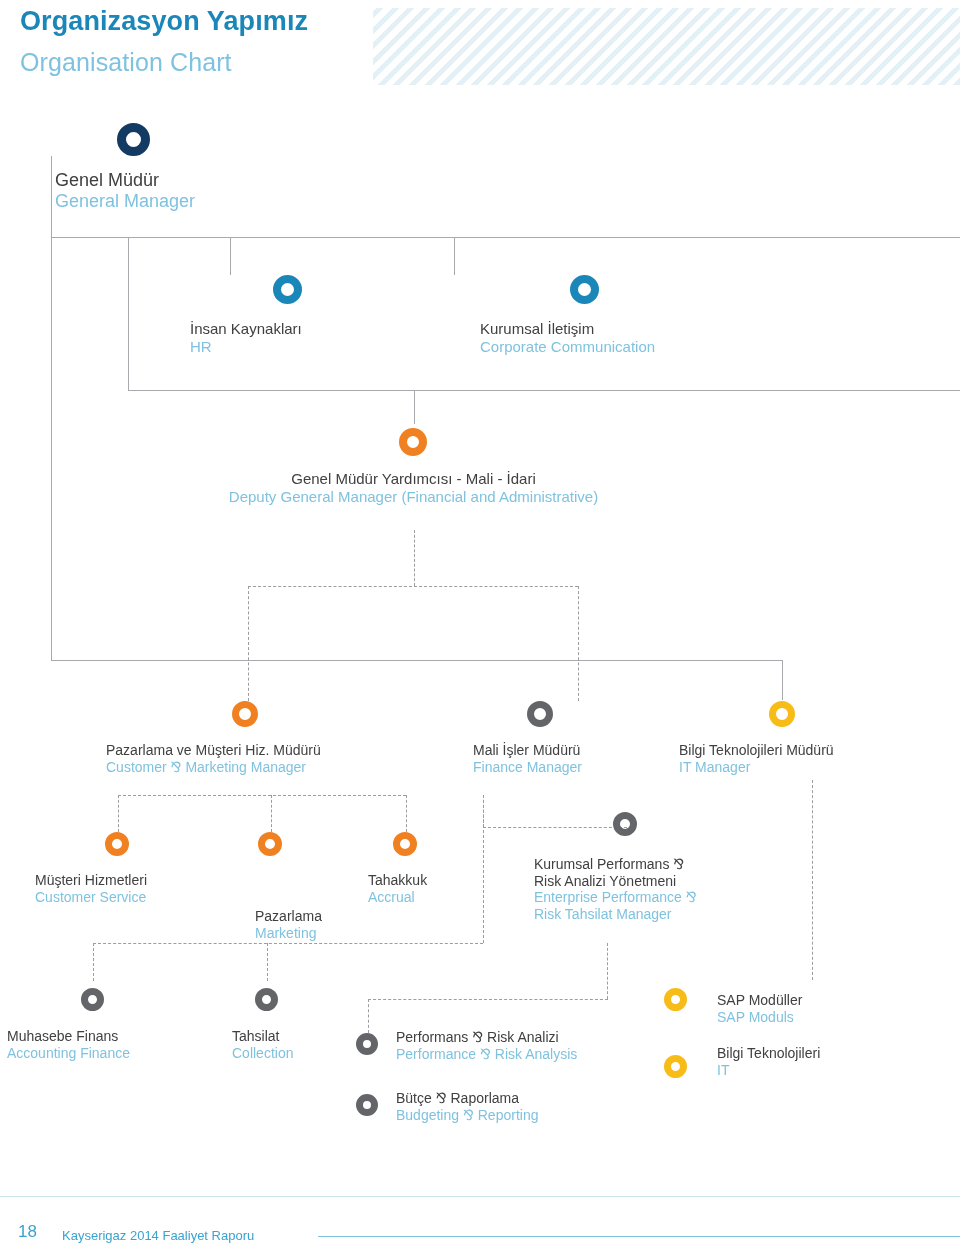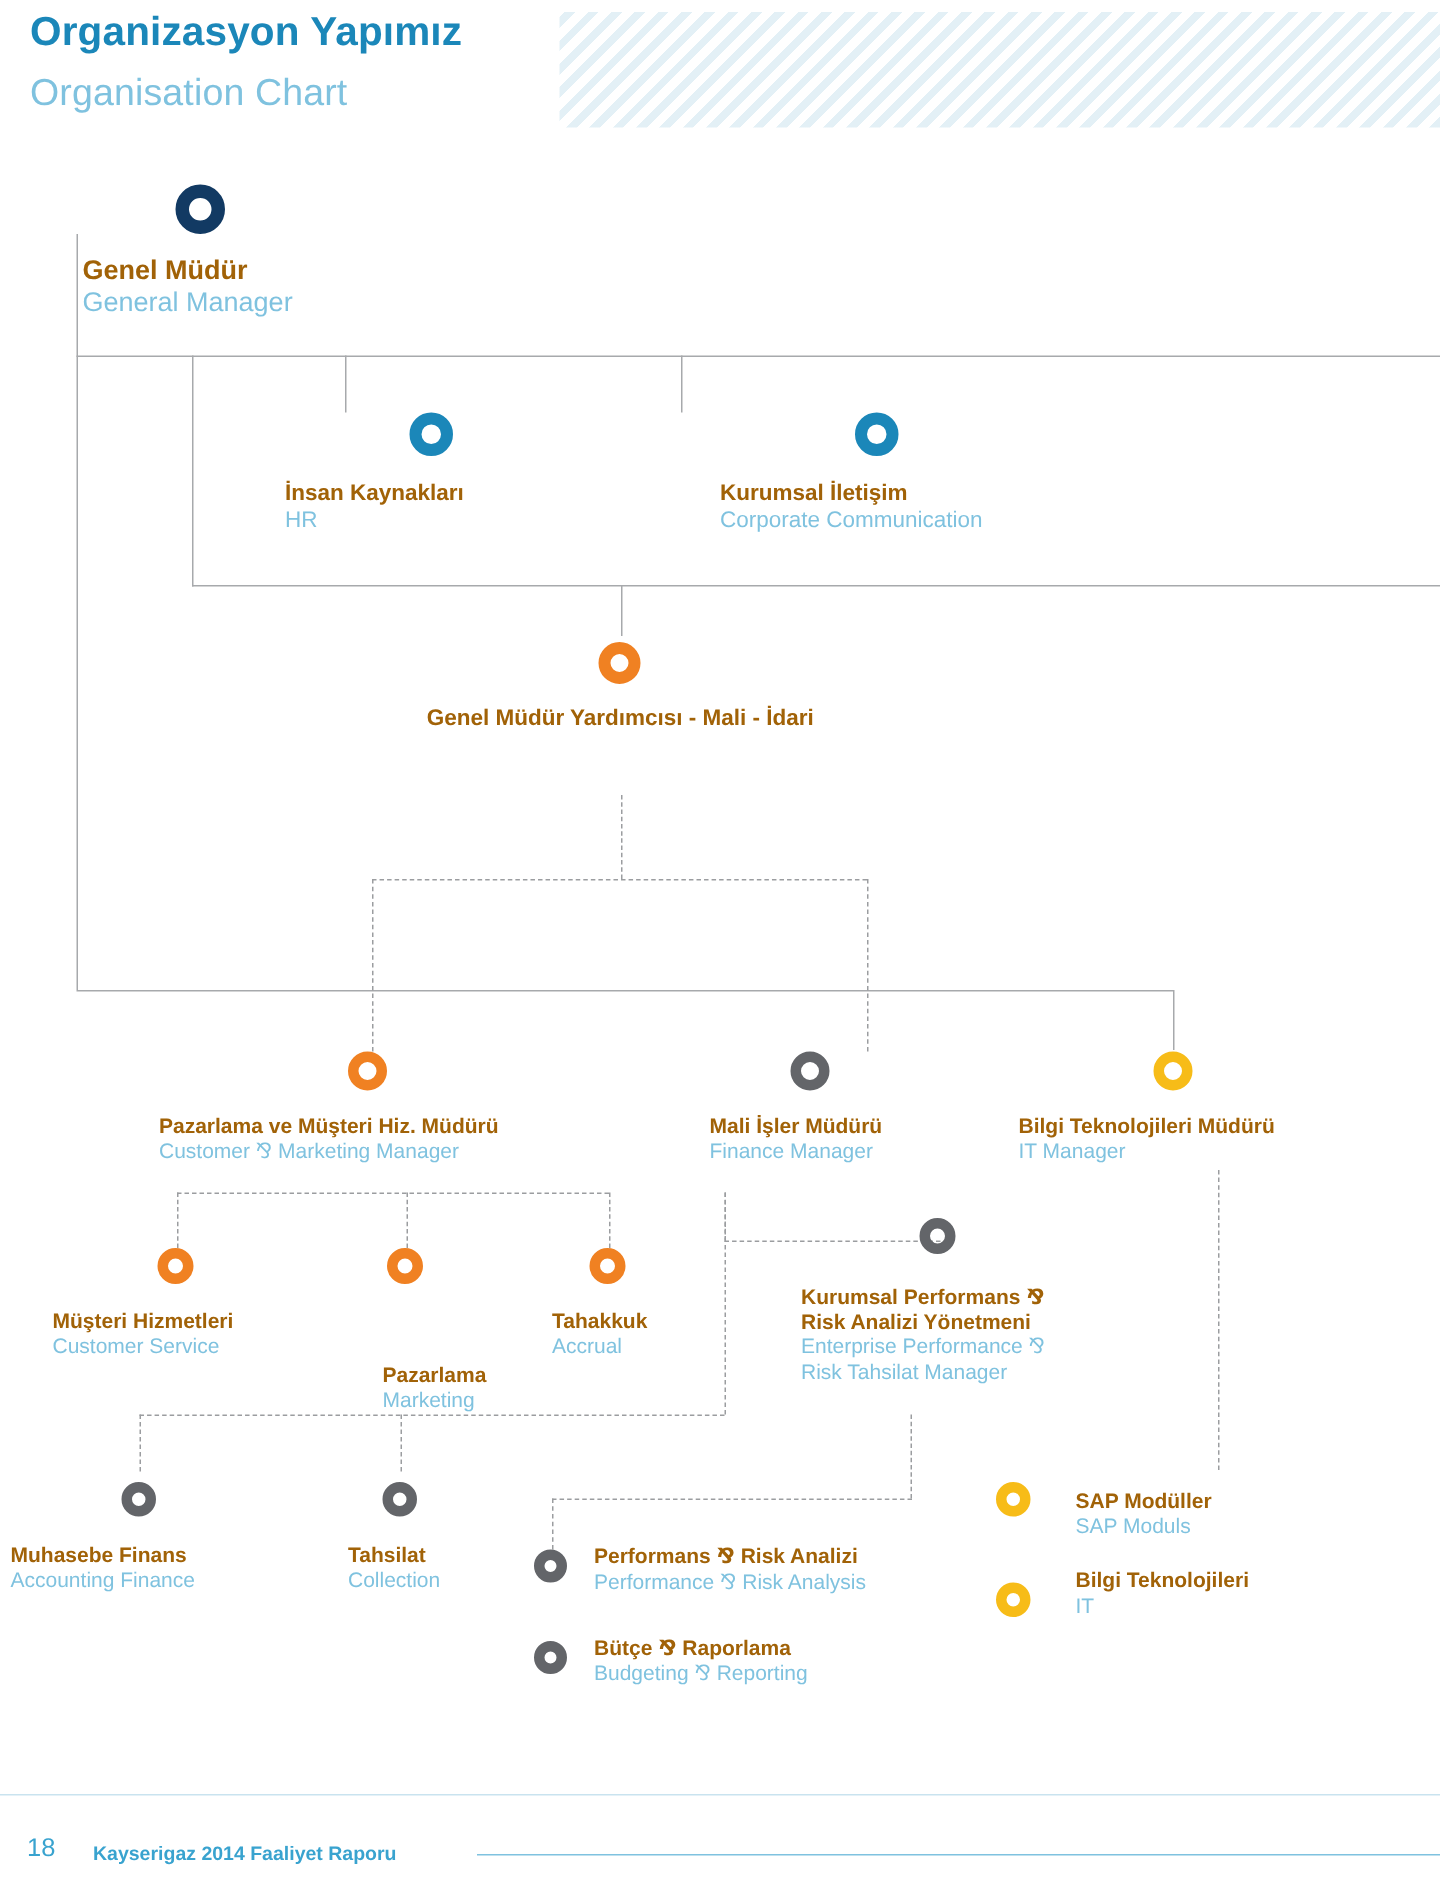--- a/index.html
+++ b/index.html
@@ -39,41 +39,41 @@
   .dln{position:absolute;}
   .dln.h{height:0;border-top:1px dashed #9b9da0;}
   .dln.v{width:0;border-left:1px dashed #9b9da0;}
 
   
   .node{position:absolute;}
   .ring{
     position:absolute;border-radius:50%;box-sizing:border-box;
   }
   .lbl{position:absolute;white-space:nowrap;line-height:1.18;}
-  .lbl .tr{display:block;font-weight:bold;color:#a16207;}
+  .lbl .tr{display:block;font-weight:normal;color:#404040;}
   .lbl .en{display:block;font-weight:normal;color:#7fc2df;}
 
   
   .r-navy{border-color:#123a63;}
   .r-blue{border-color:#1b87b9;}
   .r-orange{border-color:#f08122;}
   .r-gray{border-color:#636569;}
   .r-yellow{border-color:#f7bc18;}
 
   
   .footer-rule{
     position:absolute;left:0;top:1196px;width:960px;height:1px;background:#c9e3ef;
   }
   .pg-num{
     position:absolute;left:18px;top:1222px;
     font-size:17px;color:#39a3cf;font-weight:normal;
   }
   .pg-txt{
     position:absolute;left:62px;top:1228px;
-    font-size:13px;color:#39a3cf;white-space:nowrap;font-weight:bold;
+    font-size:13px;color:#39a3cf;white-space:nowrap;
   }
   .pg-line{
     position:absolute;left:318px;top:1236px;width:642px;height:1px;background:#7fc2df;
   }
 </style>
 </head>
 <body>
 
 <div id="stage">
 
@@ -140,20 +140,21 @@
     <div class="lbl" style="left:480px;top:320px;font-size:15px;">
       <span class="tr">Kurumsal İletişim</span>
       <span class="en">Corporate Communication</span>
     </div>
   </div>
 
   <div class="node">
     <div class="ring r-orange" style="left:399px;top:428px;width:28px;height:28px;border-width:8px;border-style:solid;"></div>
     <div class="lbl" style="left:121px;top:470px;font-size:15px;text-align:center;width:585px;">
       <span class="tr">Genel Müdür Yardımcısı - Mali - İdari</span>
+      <span class="en">Deputy General Manager (Financial and Administrative)</span>
     </div>
   </div>
 
   <div class="node">
     <div class="ring r-orange" style="left:232px;top:701px;width:26px;height:26px;border-width:7px;border-style:solid;"></div>
     <div class="lbl" style="left:106px;top:742px;font-size:14px;">
       <span class="tr">Pazarlama ve Müşteri Hiz. Müdürü</span>
       <span class="en">Customer ⅋ Marketing Manager</span>
     </div>
   </div>

